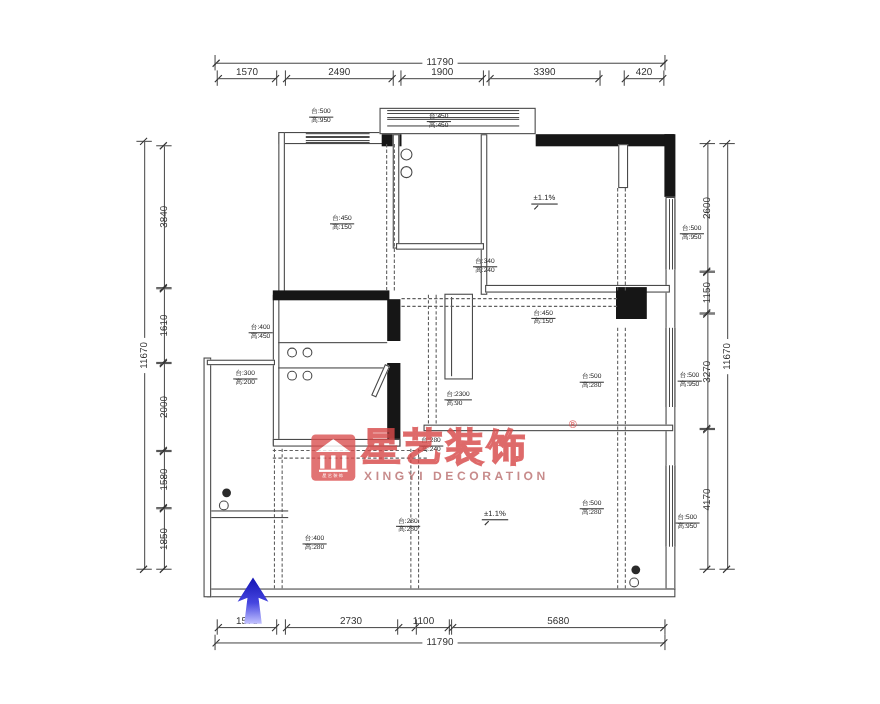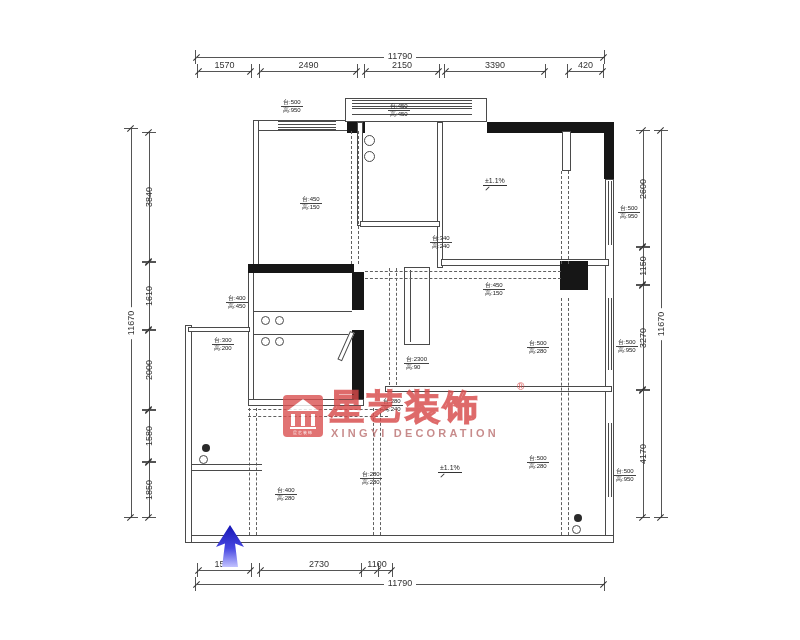--- a/index.html
+++ b/index.html
@@ -63,42 +63,46 @@
   <div class="dim-h" style="left:197px;top:64px;width:55px">
       <i class="dl"></i>
       <span class="dt">1570</span>
     </div>
   <div class="dim-h" style="left:259px;top:64px;width:99px">
       <i class="dl"></i>
       <span class="dt">2490</span>
     </div>
   <div class="dim-h" style="left:364px;top:64px;width:76px">
       <i class="dl"></i>
-      <span class="dt">2150</span>
+      <span class="dt">1900</span>
     </div>
   <div class="dim-h" style="left:444px;top:64px;width:102px">
       <i class="dl"></i>
       <span class="dt">3390</span>
     </div>
   <div class="dim-h" style="left:567px;top:64px;width:37px">
       <i class="dl"></i>
       <span class="dt">420</span>
     </div>
 
   <div class="dim-h" style="left:197px;top:563px;width:55px">
       <i class="dl"></i>
       <span class="dt">1570</span>
     </div>
   <div class="dim-h" style="left:259px;top:563px;width:120px">
       <i class="dl"></i>
       <span class="dt">2730</span>
     </div>
-  <div class="dim-h" style="left:361px;top:563px;width:32px">
+  <div class="dim-h" style="left:361px;top:563px;width:48px">
       <i class="dl"></i>
       <span class="dt">1100</span>
+    </div>
+  <div class="dim-h" style="left:410px;top:563px;width:195px">
+      <i class="dl"></i>
+      <span class="dt">5680</span>
     </div>
   <div class="dim-h total" style="left:195px;top:577px;width:410px">
       <i class="dl"></i>
       <span class="dt"><b>11790</b></span>
     </div>
 
   <div class="dim-v total" style="left:124px;top:128px;height:390px">
       <i class="dl"></i>
       <span class="dt"><b>11670</b></span>
     </div>

